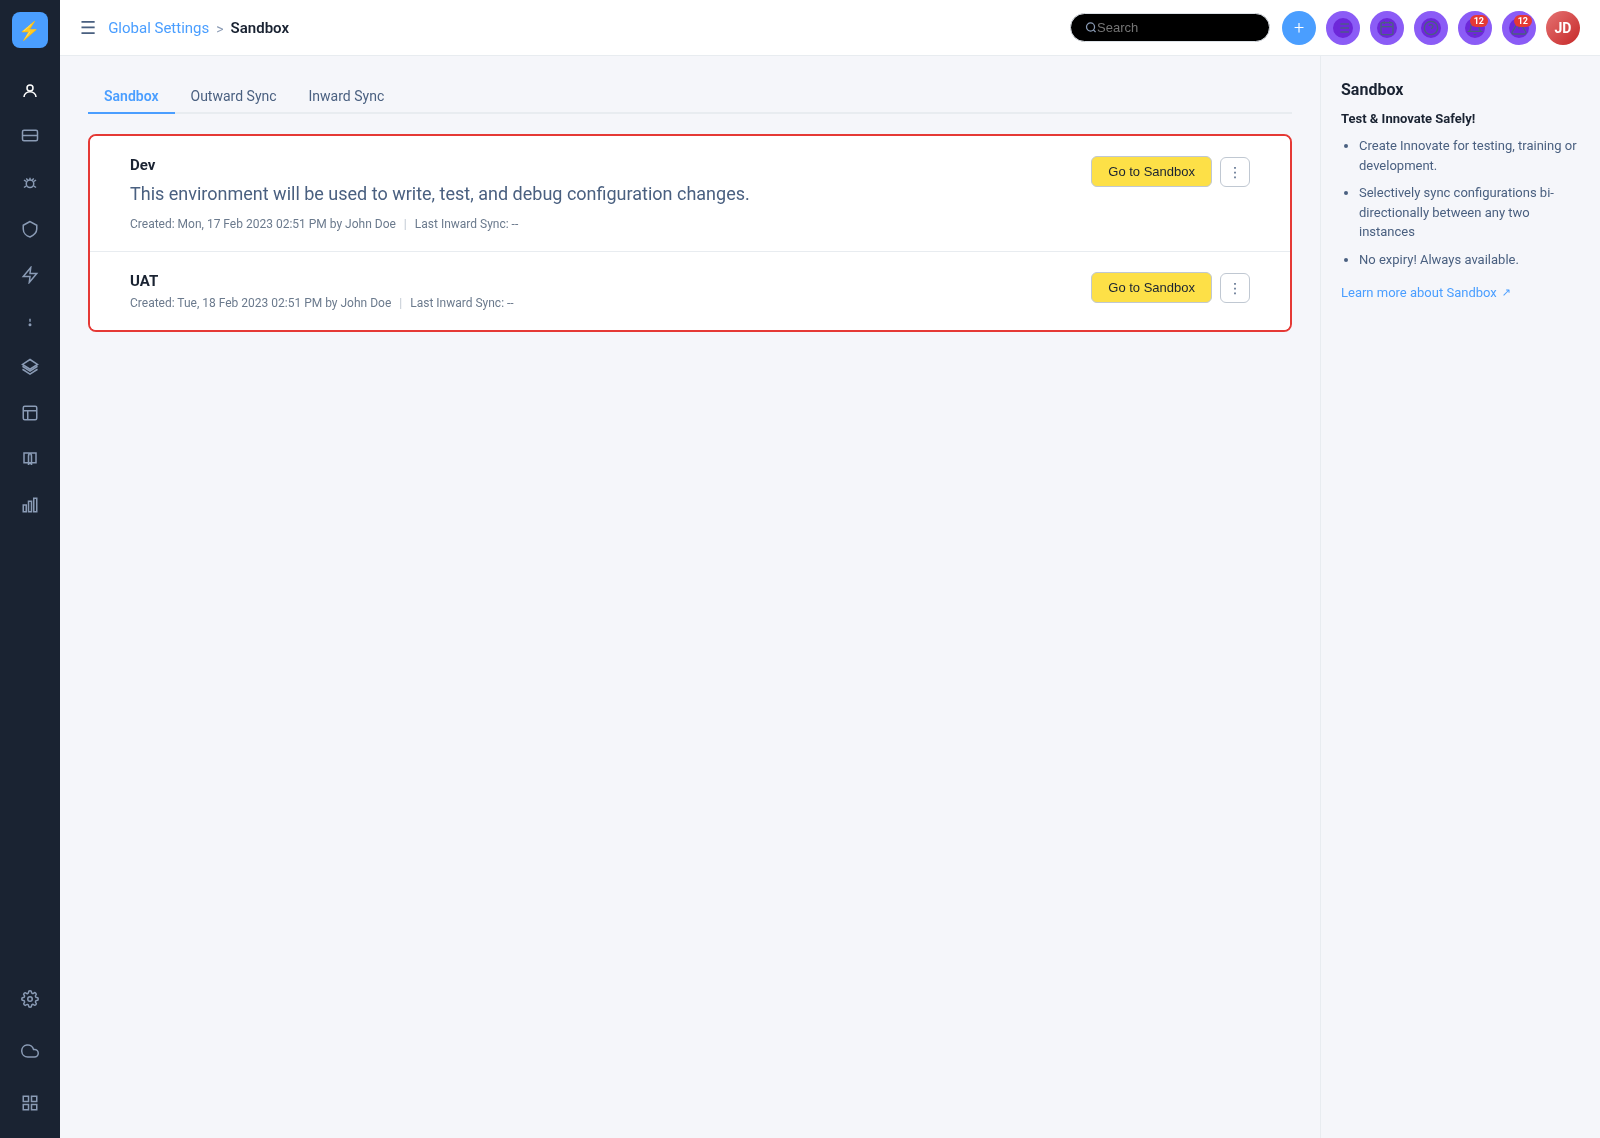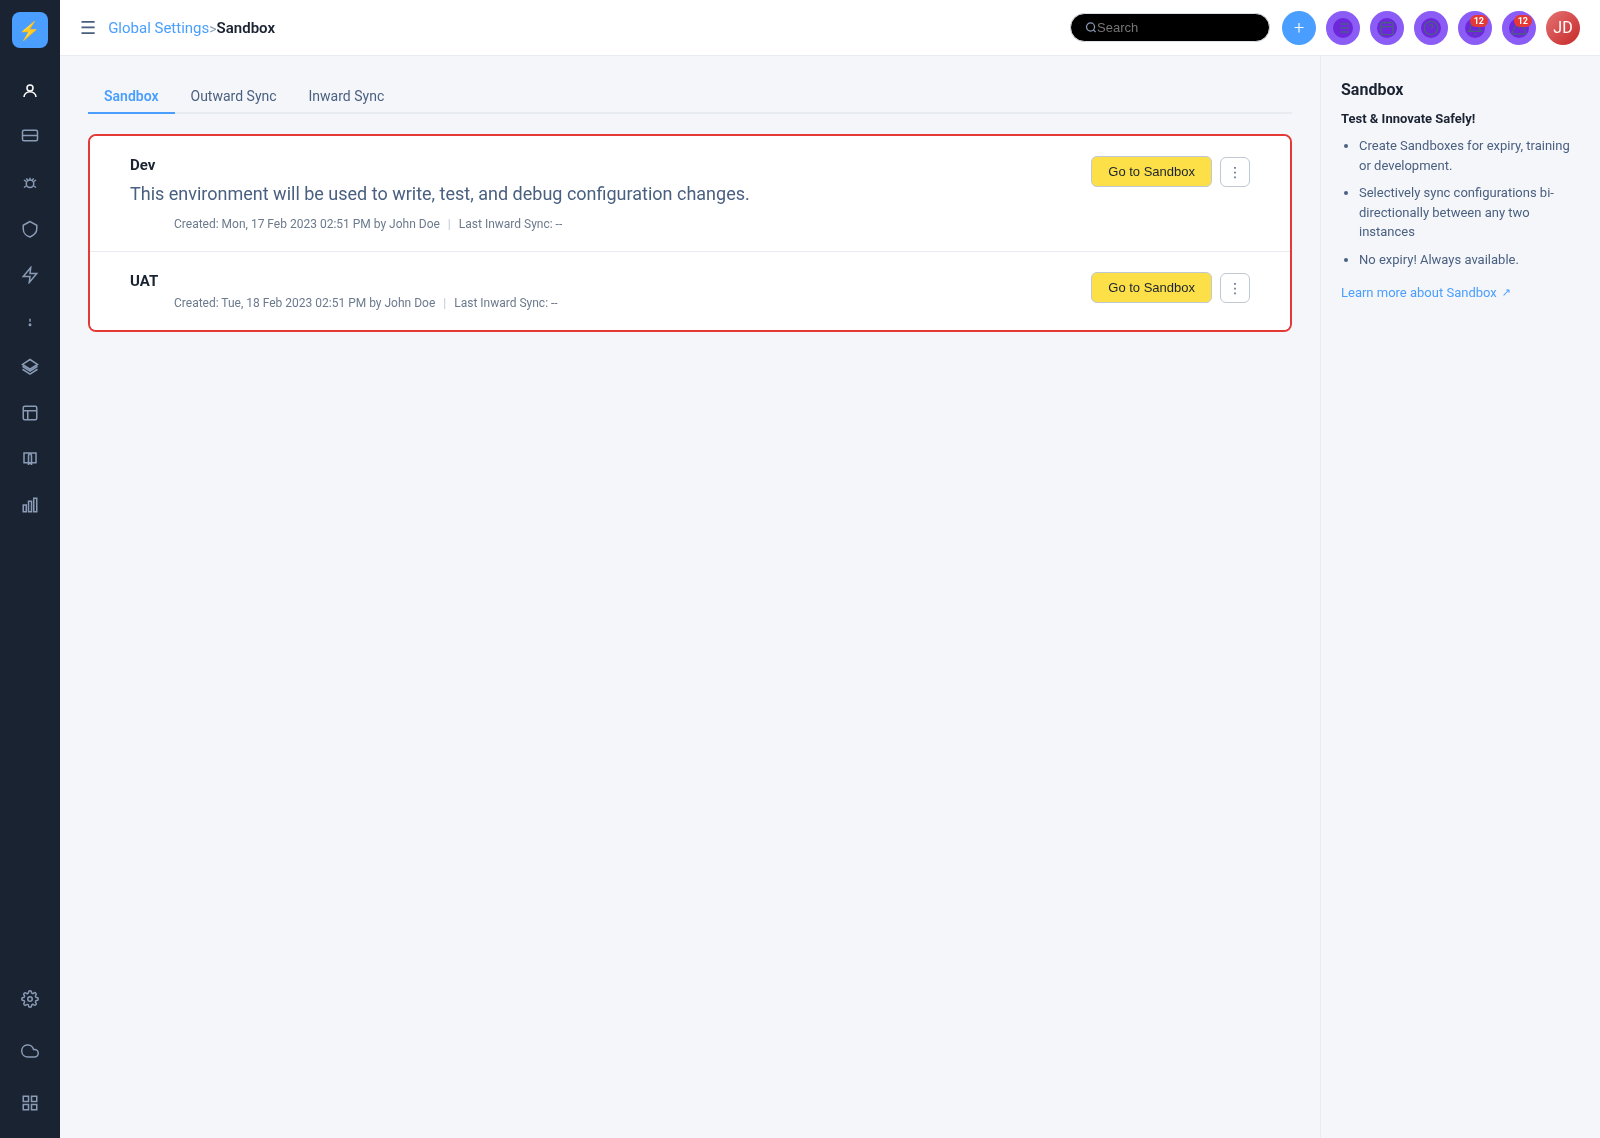--- a/index.html
+++ b/index.html
@@ -54,21 +54,21 @@
       flex-shrink: 0;
     }
     .topbar-menu-icon {
       color: #4a6080;
       font-size: 18px;
       cursor: pointer;
     }
     .breadcrumb {
       display: flex;
       align-items: flex-end;
-      gap: 0;
+      gap: 7px;
       font-size: 15px;
     }
     .breadcrumb-parent {
       color: #4a9eff;
       cursor: pointer;
     }
     .breadcrumb-sep {
       color: #8a9bb5;
       font-size: 14px;
     }
@@ -127,21 +127,21 @@
       border-radius: 8px;
       padding: 1px 4px;
       min-width: 16px;
       text-align: center;
     }
     .avatar {
       width: 34px; height: 34px;
       border-radius: 50%;
       background: linear-gradient(135deg, #e57373, #c62828);
       display: flex; align-items: center; justify-content: center;
-      color: white; font-size: 16px; font-weight: 400;
+      color: white; font-size: 14px; font-weight: 700;
       cursor: pointer;
     }
 
     
     .content-area {
       flex: 1;
       display: flex;
       overflow: hidden;
     }
     .main-content {
@@ -223,21 +223,20 @@
       margin-bottom: 10px;
       line-height: 1.5;
       max-width: 700px;
     }
     .sandbox-item-meta {
       font-size: 12px;
       color: #6b7a8d;
       display: flex;
       align-items: center;
       gap: 8px;
-      margin-left: 44px;
     }
     .meta-sep { color: #c0c8d2; }
     .sandbox-item-actions {
       display: flex;
       align-items: center;
       gap: 8px;
       flex-shrink: 0;
       margin-left: 20px;
     }
     .btn-goto-sandbox {
@@ -516,21 +515,21 @@
           </div>
         </div>
 
       </div>
     </div>
 
     <div class="right-panel">
       <div class="panel-title">Sandbox</div>
       <div class="panel-subtitle">Test &amp; Innovate Safely!</div>
       <ul class="panel-list">
-        <li>Create Sandboxes for expiry, training or development.</li>
+        <li>Create Innovate for testing, training or development.</li>
         <li>Selectively sync configurations bi-directionally between any two instances</li>
         <li>No expiry! Always available.</li>
       </ul>
       <a class="panel-link">
         <span>Learn more about Sandbox</span>
         <span class="external-icon">↗</span>
       </a>
     </div>
 
   </div>

